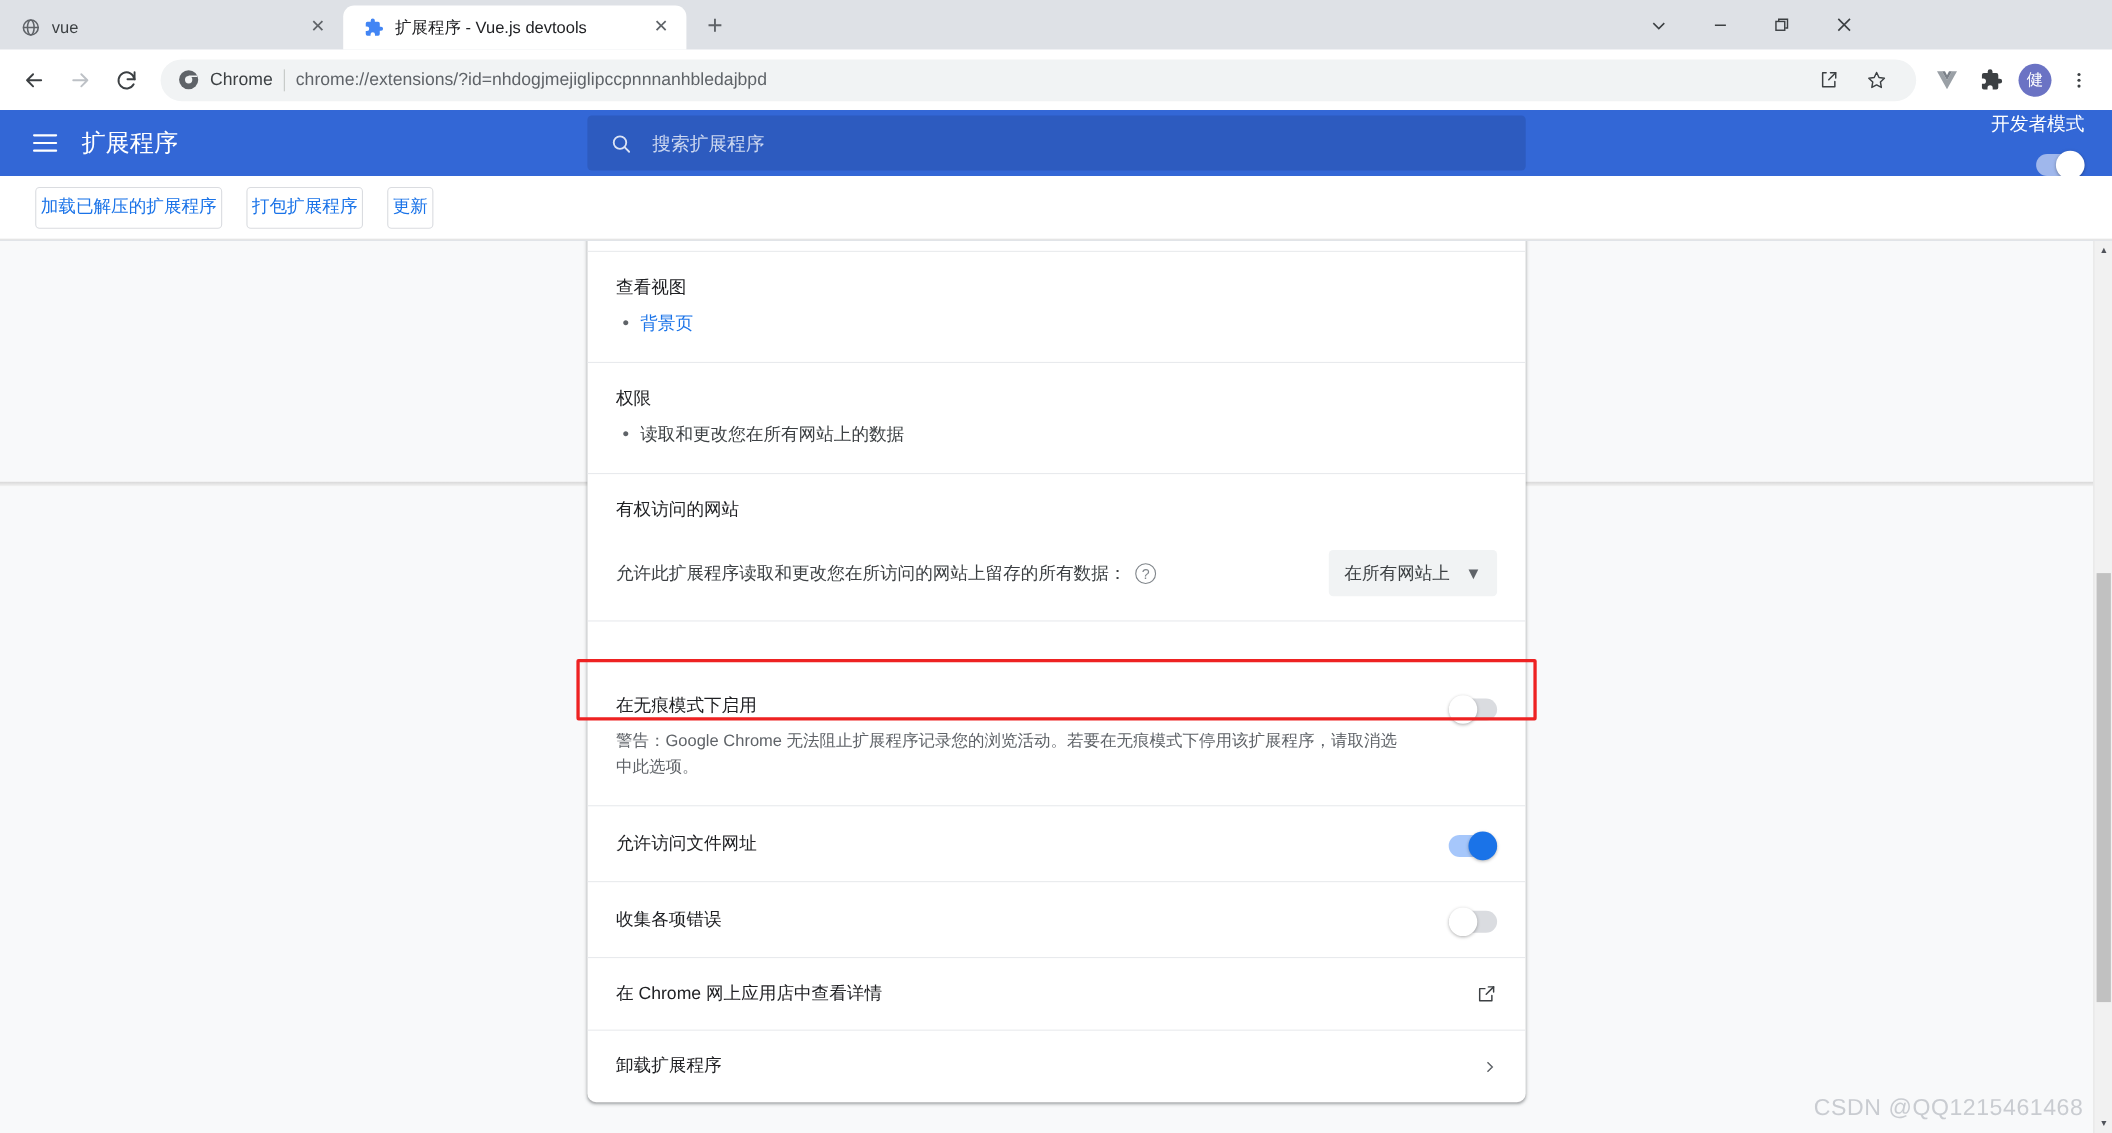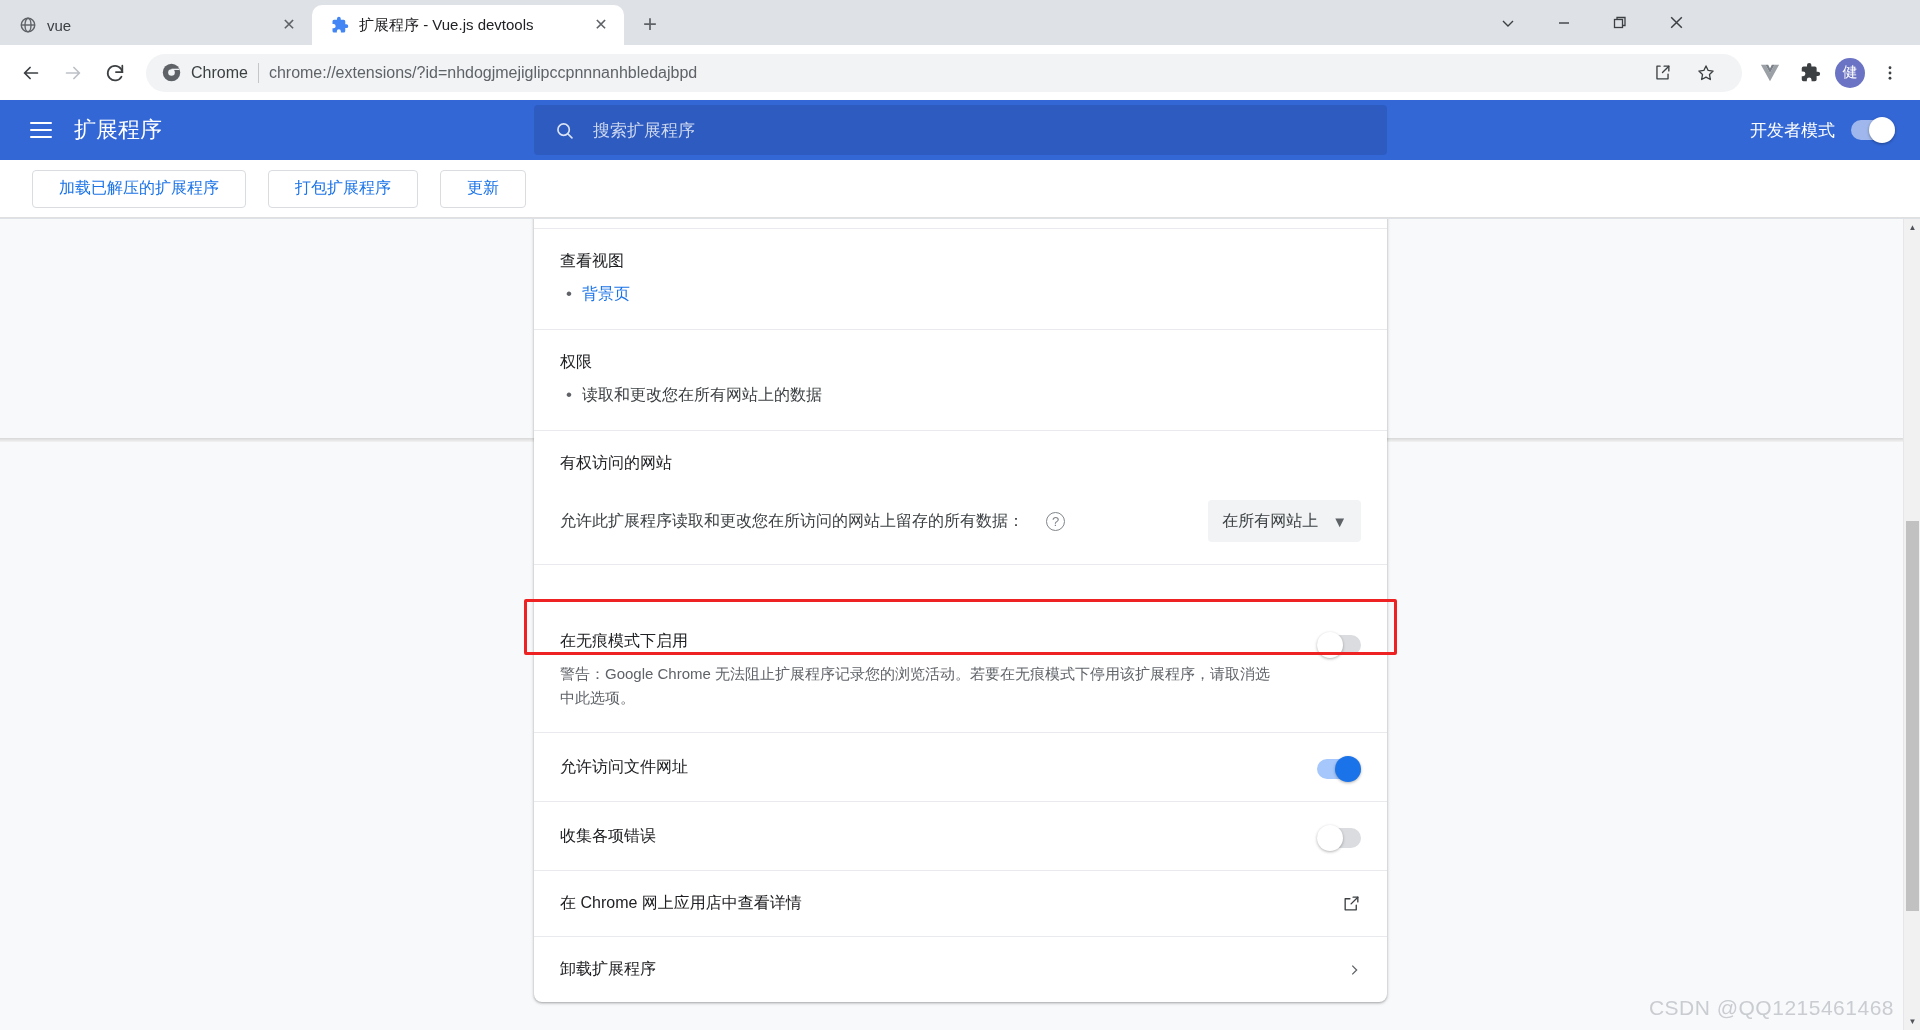--- a/index.html
+++ b/index.html
@@ -88,39 +88,39 @@
   .hamburger { width: 22px; margin-left: 30px; flex: 0 0 22px; }
   .hamburger span { display: block; height: 2px; background: #fff; margin: 5px 0; border-radius: 1px; }
   .ext-title { color: #fff; font-size: 22px; margin-left: 22px; white-space: nowrap; }
   .searchbox {
     position: absolute; left: 534px; width: 853px; height: 50px;
     background: #2d5bbf; border-radius: 4px; display: flex;
     align-items: center; padding: 0 20px; gap: 18px;
   }
   .search-ph { color: #cdd8f0; font-size: 17px; }
   .devmode {
-    position: absolute; right: 25px; display: flex; align-items: center; gap: 16px;
+    position: absolute; right: 25px; display: flex; align-items: flex-end; gap: 16px; flex-direction: column;
   }
   .devmode-label { color: #fff; font-size: 17px; white-space: nowrap; }
   .dtoggle { width: 44px; height: 20px; border-radius: 10px; background: #9fb7ec; position: relative; }
   .dtoggle::after {
     content: ""; position: absolute; right: 0; top: -3px;
     width: 26px; height: 26px; border-radius: 50%; background: #fff;
     box-shadow: 0 1px 3px rgba(0,0,0,.35);
   }
 
   
   .actionbar {
     position: absolute; top: 160px; left: 0; width: 1920px; height: 58px;
     background: #fff; display: flex; align-items: center; gap: 22px; padding-left: 32px;
     border-bottom: 1px solid #e0e0e0;
   }
   .abtn {
     height: 38px; border: 1px solid #dadce0; border-radius: 4px; background: #fff;
-    color: #1a73e8; font-size: 16px; padding: 0 26px; display: flex;
+    color: #1a73e8; font-size: 16px; padding: 0 4px; display: flex;
     align-items: center; white-space: nowrap; font-family: inherit;
   }
 
   
   .pagebody {
     position: absolute; top: 219px; left: 0; width: 1920px; height: 811px;
     background: #f8f9fa; overflow: hidden;
   }
   .card {
     position: absolute; left: 534px; top: -16px; width: 853px;
@@ -136,21 +136,21 @@
   ul.bul li { font-size: 16px; color: #3c4043; position: relative; padding: 2px 0; }
   ul.bul li::before {
     content: "•"; position: absolute; left: -16px; color: #5f6368; font-size: 17px;
   }
   .link { color: #1a73e8; }
 
   .siterow {
     display: flex; align-items: center; justify-content: space-between;
     margin-top: 26px; gap: 16px;
   }
-  .siterow-left { display: flex; align-items: center; gap: 22px; font-size: 16px; color: #3c4043; }
+  .siterow-left { display: flex; align-items: center; gap: 8px; font-size: 16px; color: #3c4043; }
   .help-icon {
     width: 19px; height: 19px; border-radius: 50%; border: 1.4px solid #80868b;
     color: #80868b; font-size: 13px; display: flex; align-items: center;
     justify-content: center; flex: 0 0 19px;
   }
   .select {
     background: #f1f3f4; border-radius: 4px; height: 42px; min-width: 140px;
     display: flex; align-items: center; justify-content: space-between;
     padding: 0 14px; gap: 14px; font-size: 16px; color: #3c4043;
   }

